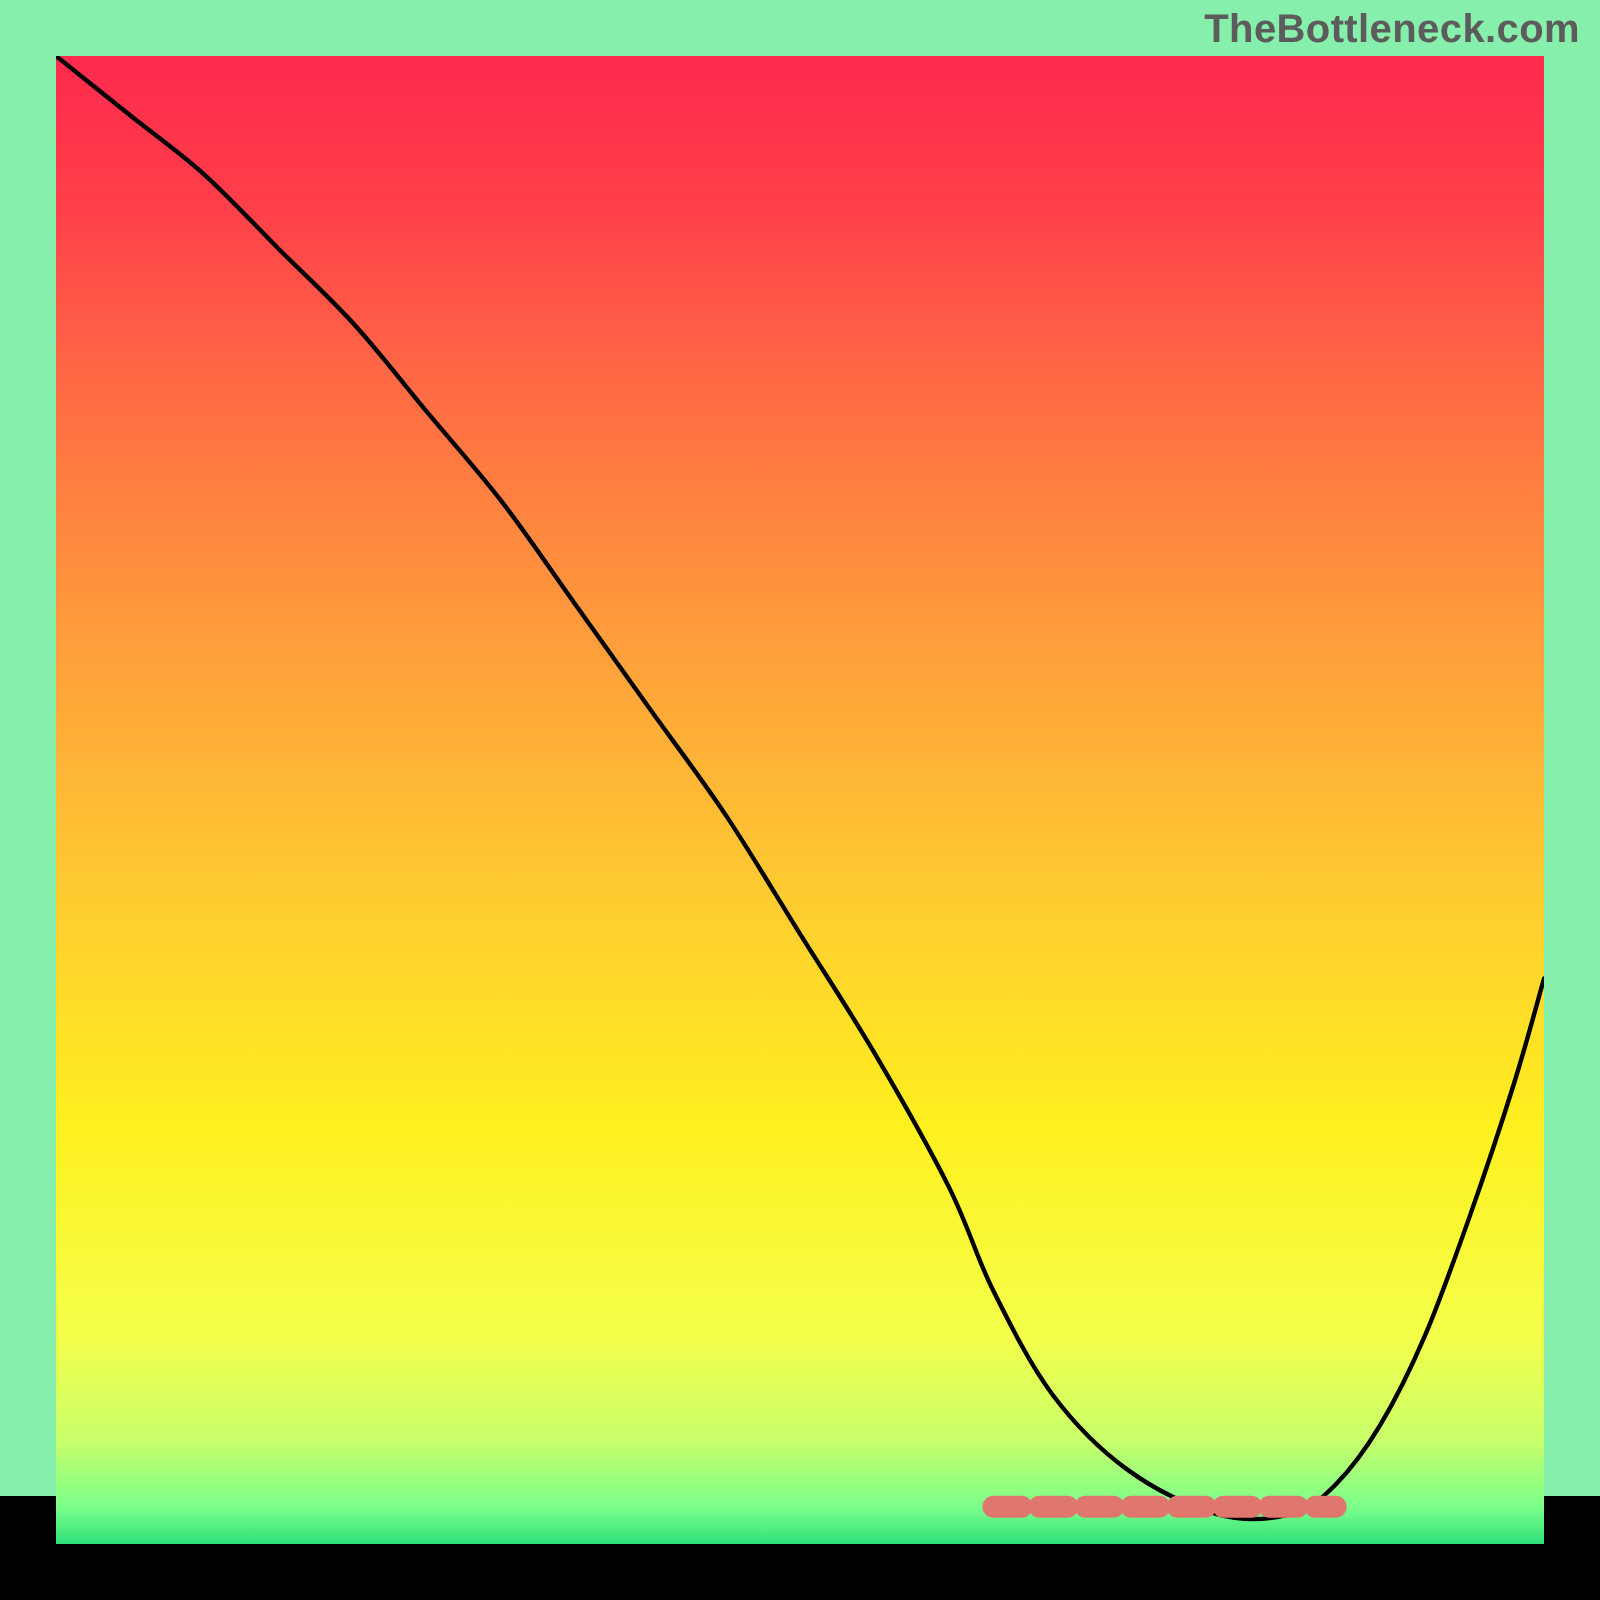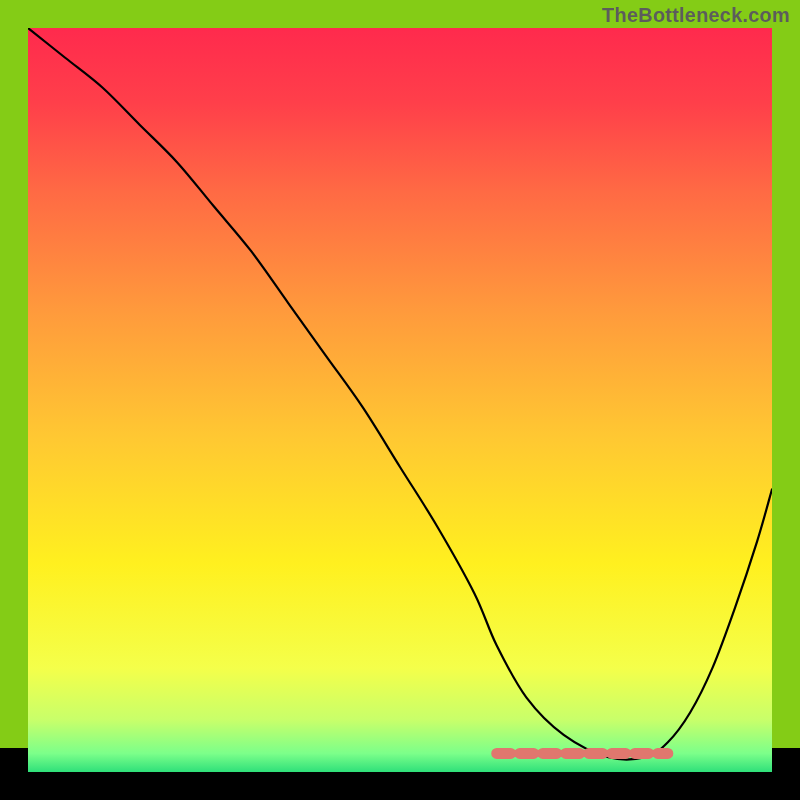--- a/index.html
+++ b/index.html
@@ -8,21 +8,21 @@
     width: 800px;
     height: 800px;
     background: #000;
     overflow: hidden;
     font-family: Arial, Helvetica, sans-serif;
   }
   .stage {
     position: relative;
     width: 800px;
     height: 748px;
-    background: #84cc16;
+    background: #86efac;
   }
   .watermark {
     position: absolute;
     top: 4px;
     right: 10px;
     color: #5c5c5c;
     font-size: 20px;
     font-weight: 600;
     letter-spacing: 0.2px;
     z-index: 5;

